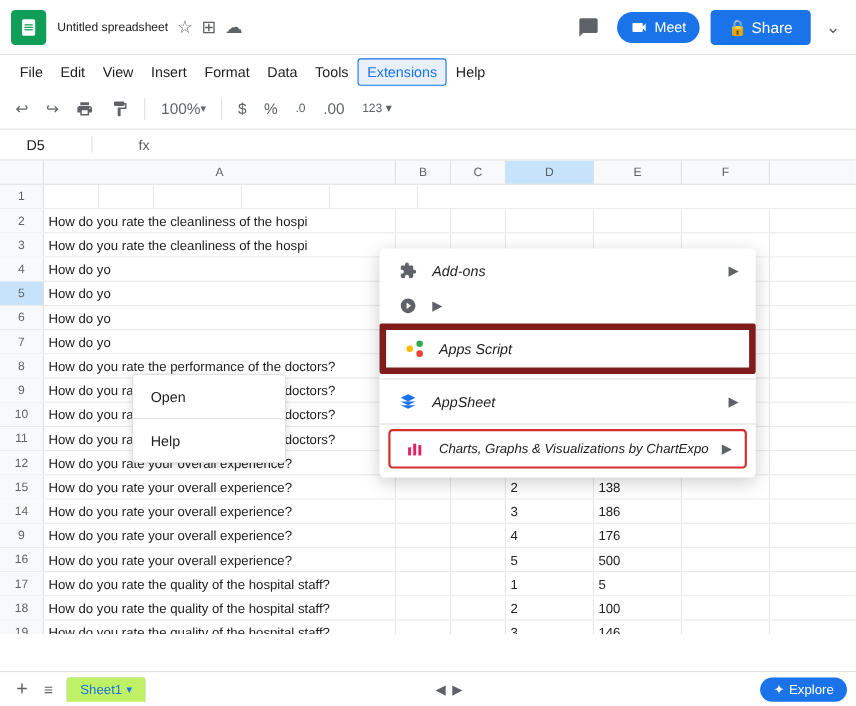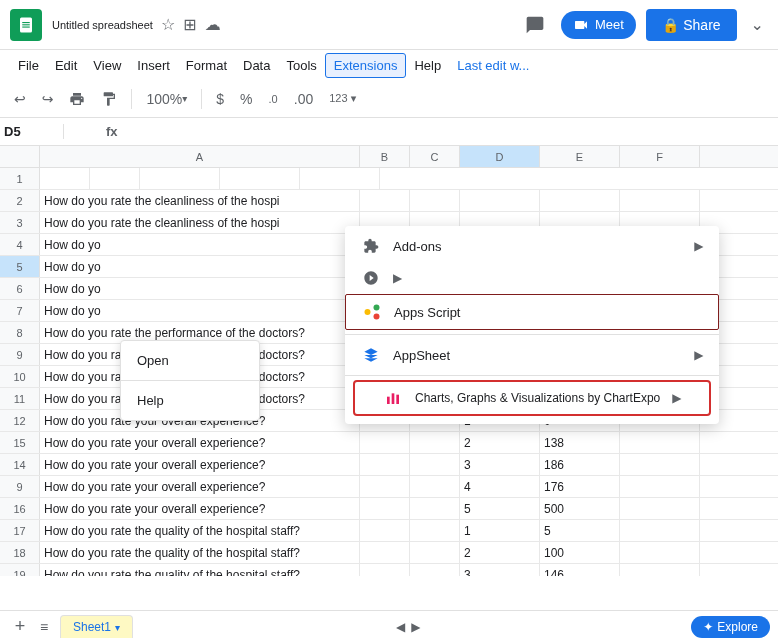--- a/index.html
+++ b/index.html
@@ -99,25 +99,24 @@
       font-size: 14px;
       border-radius: 3px;
       display: flex; align-items: center;
     }
     .toolbar-separator { width: 1px; height: 20px; background: #e0e0e0; margin: 0 4px; }
 
     
     #formula-bar {
       display: flex;
       align-items: center;
-      padding: 2px 4px;
+      padding: 2px 24px;
       height: 28px;
       border-bottom: 1px solid #e0e0e0;
       gap: 6px;
-      font-weight: bold;
     }
     #cell-ref {
       font-size: 13px;
       color: #202124;
       min-width: 60px;
       border-right: 1px solid #e0e0e0;
       padding-right: 8px;
     }
     #fx-label { color: #5f6368; font-size: 13px; margin-left: 36px; }
     #formula-input { flex: 1; font-size: 13px; color: #202124; }
@@ -213,21 +212,21 @@
     }
     .sheet-tab {
       display: flex; align-items: center;
       padding: 4px 12px;
       border-radius: 4px 4px 0 0;
       cursor: pointer;
       font-size: 12px;
       margin-left: 4px;
     }
     .sheet-tab.active {
-      background: #fef9c3;
+      background: #bef264;
       border: 1px solid #e0e0e0;
       border-bottom: none;
       color: #1a73e8;
     }
     #explore-btn {
       margin-left: auto;
       background: #1a73e8;
       color: white;
       border-radius: 20px;
       padding: 4px 12px;
@@ -259,30 +258,30 @@
       padding: 8px 16px;
       cursor: pointer;
       font-size: 13px;
       color: #202124;
       gap: 12px;
     }
     .dropdown-item .item-icon {
       width: 20px; display: flex; align-items: center; justify-content: center;
       color: #5f6368; font-size: 14px; flex-shrink: 0;
     }
-    .dropdown-item .item-label { flex: 1; }
+    .dropdown-item .item-label { flex: 1; font-style: italic; }
     .dropdown-item .item-arrow { color: #5f6368; font-size: 12px; }
     .dropdown-separator { height: 1px; background: #e0e0e0; margin: 4px 0; }
 
     
     .chartexpo-item {
       border: 2px solid #d32f2f;
       margin: 4px 8px;
       border-radius: 4px;
-      padding: 8px 28px;
+      padding: 8px 12px;
     }
 
     
     #open-submenu {
       position: absolute;
       top: 194px;
       left: 120px;
       background: #fff;
       border-radius: 4px;
       box-shadow: 0 2px 8px rgba(0,0,0,0.15);
@@ -295,21 +294,21 @@
       padding: 8px 16px;
       cursor: pointer;
       font-size: 13px;
       color: #202124;
       display: flex; align-items: center;
     }
     .submenu-separator { height: 1px; background: #e0e0e0; margin: 4px 0; }
 
     
     #apps-script-box {
-      border: 1px solid #7f1d1d;
+      border: 6px solid #7f1d1d;
       border-radius: 2px;
     }
   </style>
 </head>
 <body>
 
 <div id="title-bar">
   <div id="sheets-logo">
     <svg viewBox="0 0 24 24" fill="none">
       <rect x="4" y="2" width="16" height="20" rx="2" fill="white"></rect>
@@ -347,21 +346,20 @@
 <div id="menu-bar">
   <span class="menu-item">File</span>
   <span class="menu-item">Edit</span>
   <span class="menu-item">View</span>
   <span class="menu-item">Insert</span>
   <span class="menu-item">Format</span>
   <span class="menu-item">Data</span>
   <span class="menu-item">Tools</span>
   <span class="menu-item active">Extensions</span>
   <span class="menu-item">Help</span>
-  <span class="menu-item" style="color:#1a73e8;">Last edit w...</span>
 </div>
 
 <div id="toolbar">
   <div class="toolbar-btn">↩</div>
   <div class="toolbar-btn">↪</div>
   <div class="toolbar-btn">
     <svg width="16" height="16" viewBox="0 0 24 24" fill="#5f6368">
         <path d="M19 8H5c-1.66 0-3 1.34-3 3v6h4v4h12v-4h4v-6c0-1.66-1.34-3-3-3zm-3 11H8v-5h8v5zm3-7c-.55 0-1-.45-1-1s.45-1 1-1 1 .45 1 1-.45 1-1 1zm-1-9H6v4h12V3z"></path>
       </svg>
   </div>

